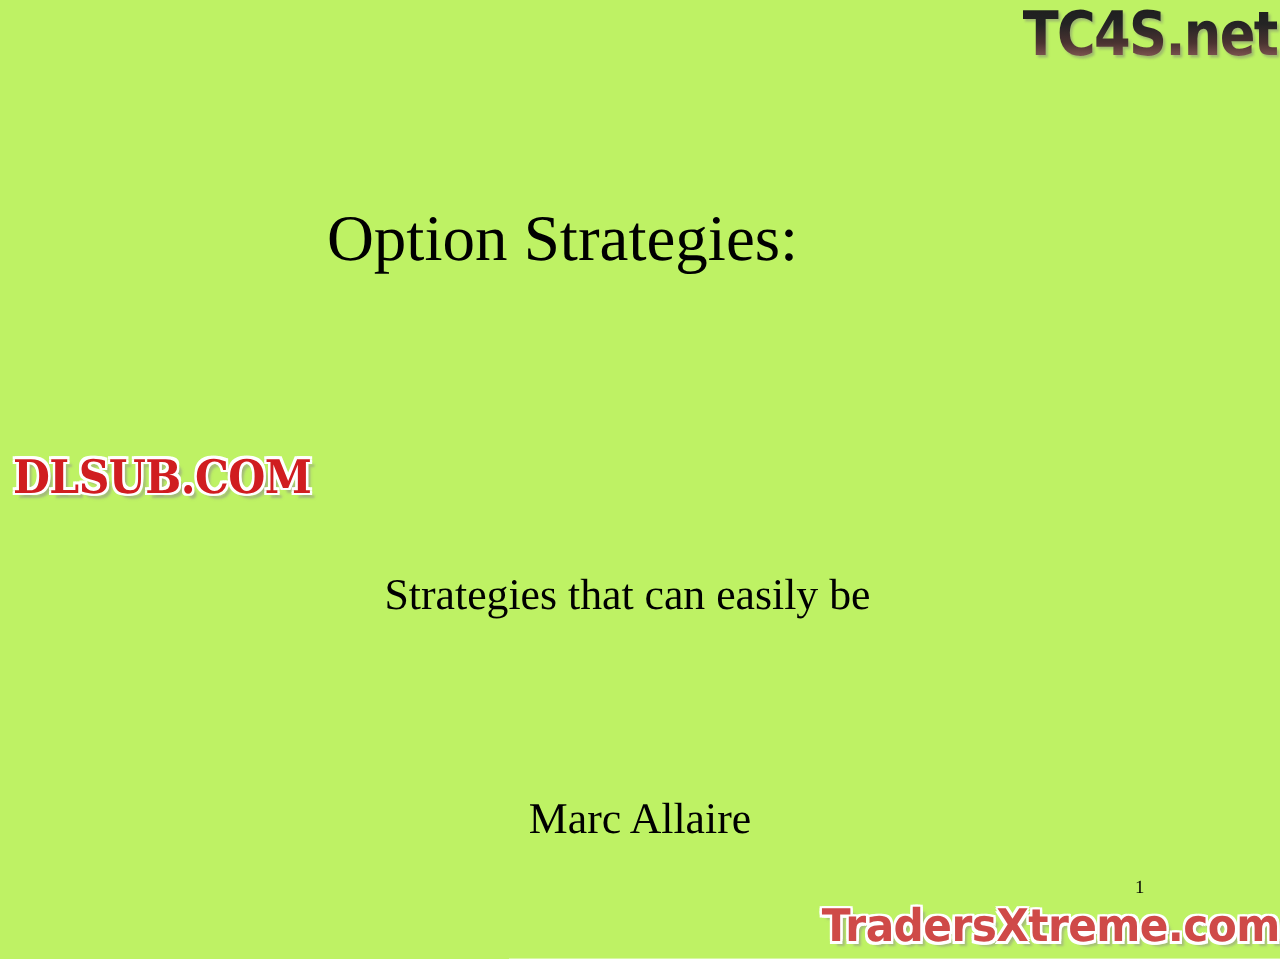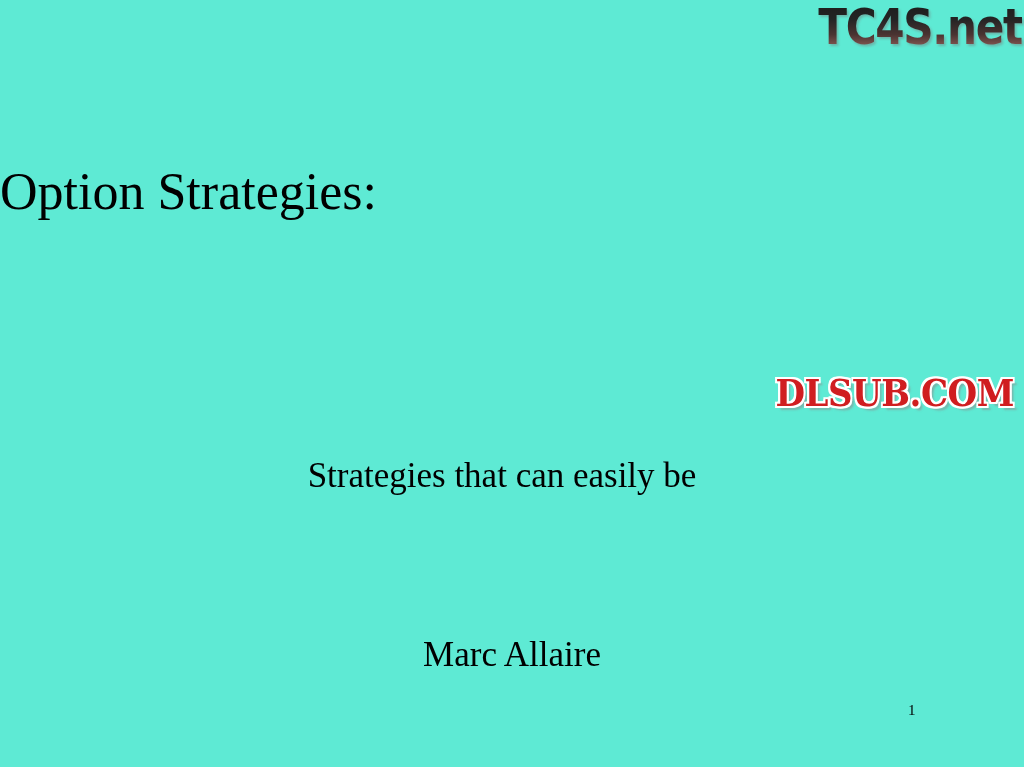--- a/index.html
+++ b/index.html
@@ -9,31 +9,31 @@
     background: #ffffff;
   }
   body {
     font-family: "Liberation Serif", serif;
   }
 
   .slide {
     position: relative;
     width: 1024px;
     height: 767px;
-    background: #5eead4;
+    background: #bef264;
     overflow: hidden;
   }
 
   
   .slide-title {
     position: absolute;
     left: 0;
     top: 158px;
     width: 900px;
-    text-align: left;
+    text-align: center;
     font-family: "Liberation Serif", serif;
     font-size: 52px;
     line-height: 68px;
     color: #000000;
     font-weight: 400;
     letter-spacing: 0px;
   }
   .slide-title .tline { display: block; white-space: pre; }
 
   
@@ -96,24 +96,23 @@
     white-space: nowrap;
     z-index: 5;
   }
 
   
   .wm-dlsub {
     position: absolute;
     left: 0;
     top: 360px;
     width: 1024px;
-    text-align: right;
+    text-align: left;
     z-index: 5;
     pointer-events: none;
-    margin-top: 12px;
   }
   .wm-dlsub .dl-text {
     display: inline-block;
     font-family: "DejaVu Serif", serif;
     font-size: 37px;
     font-weight: bold;
     line-height: 42px;
     letter-spacing: -0.5px;
     transform: scaleX(0.92);
     color: #d01d20;
@@ -169,14 +168,17 @@
   </div>
 
   <div class="slide-subtitle">
     <span class="sline">Strategies that can easily be</span>
   </div>
 
   <div class="slide-author">Marc Allaire</div>
 
   <div class="page-number">1</div>
 
+  <div class="wm-traders">
+    <span class="tx-text">TradersXtreme.com</span>
+  </div>
 
 </div>
 
 </body></html>

